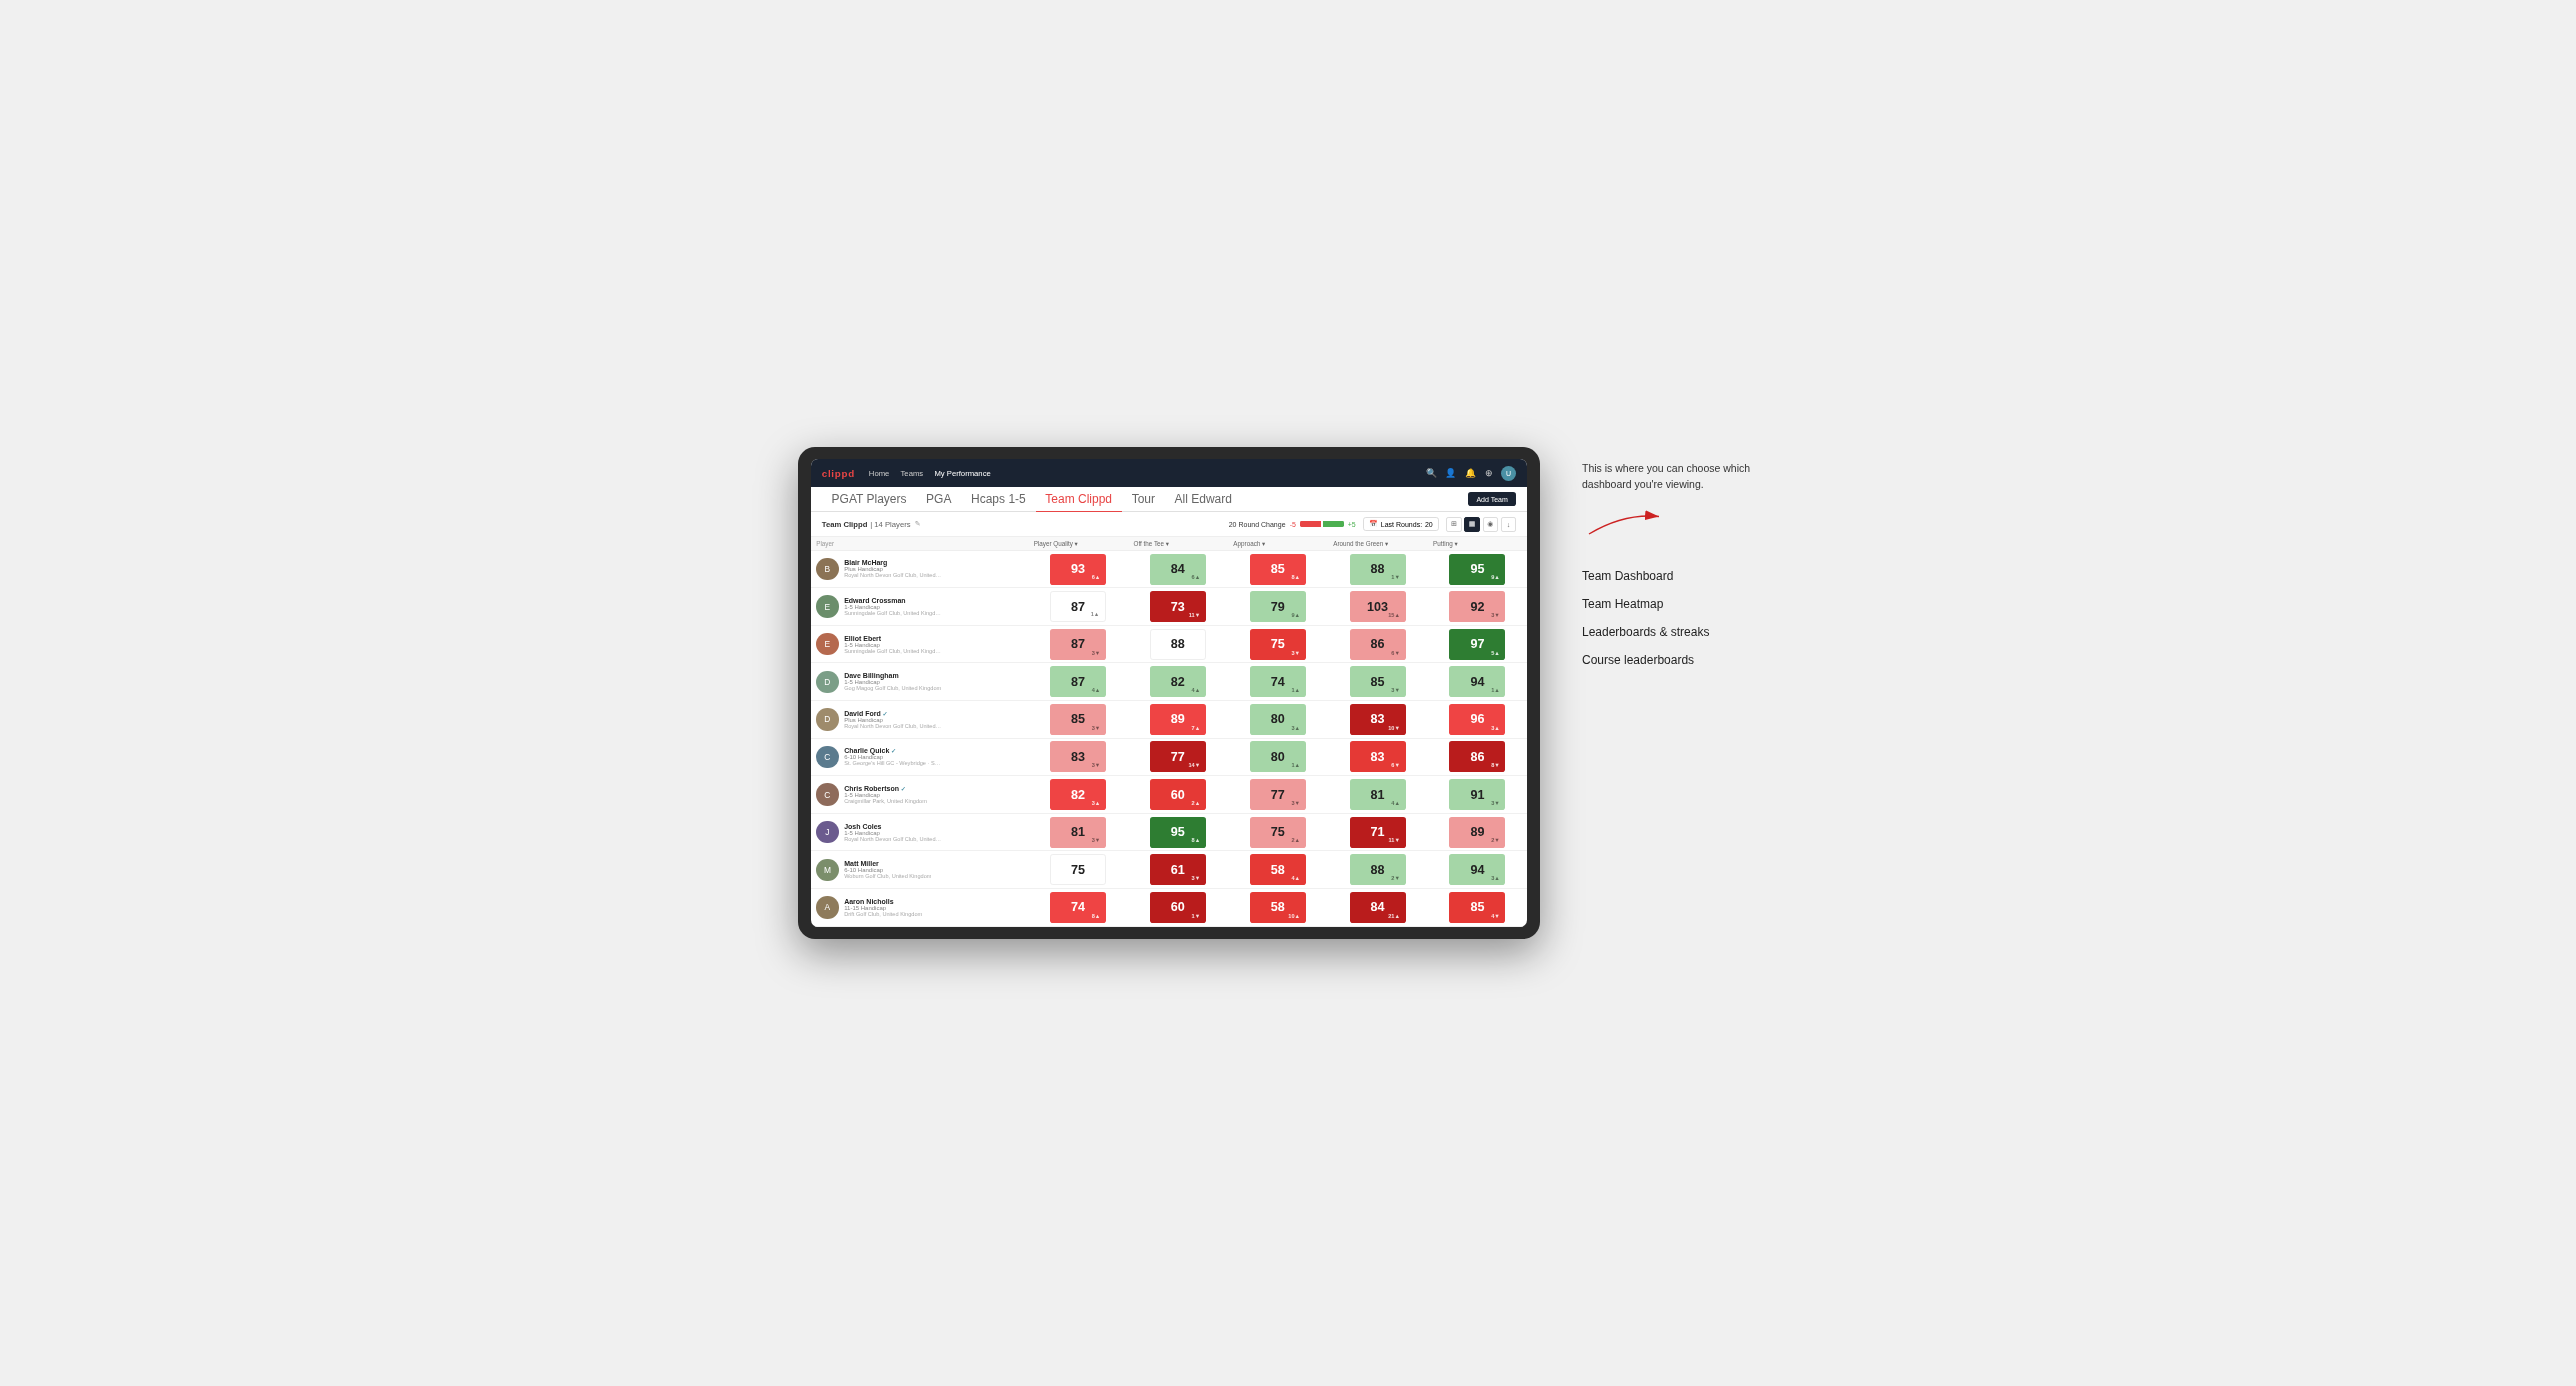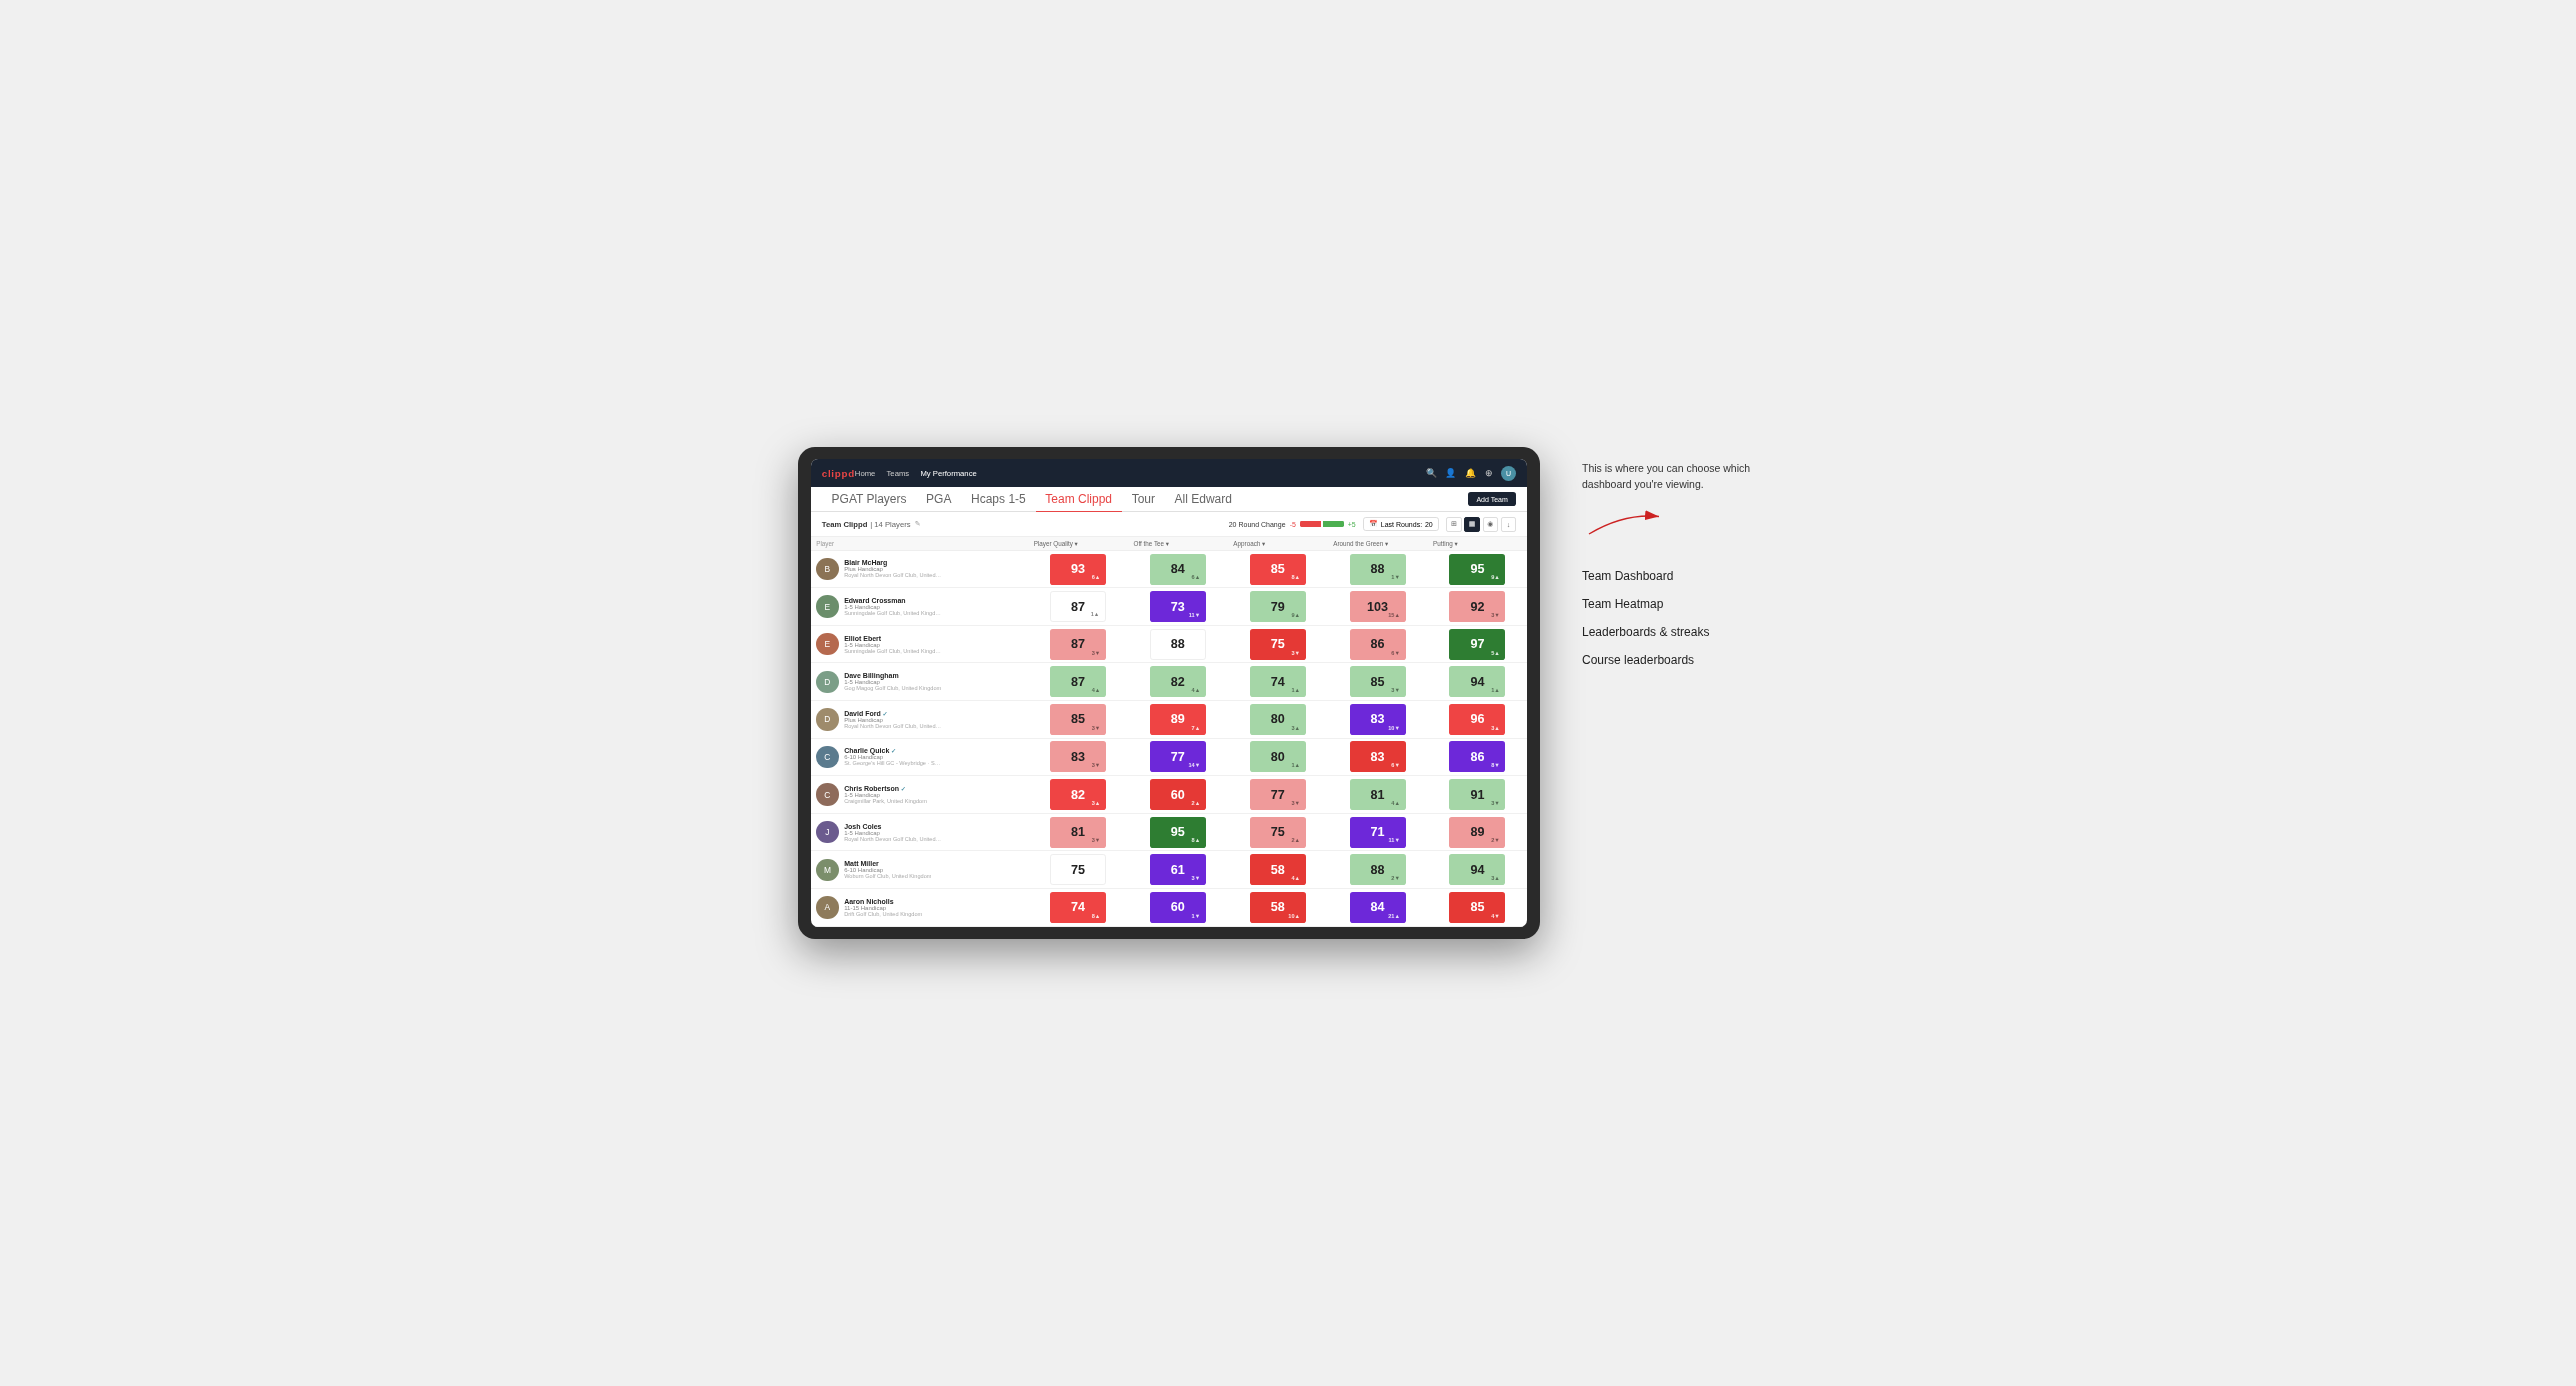--- a/index.html
+++ b/index.html
@@ -37,20 +37,21 @@
       overflow: hidden;
     }
 
     
     .navbar {
       background: #1a2332;
       display: flex;
       align-items: center;
       padding: 0 11.2px;
       height: 28px;
+      gap: 14px;
     }
 
     .navbar-logo {
       color: #e84545;
       font-weight: 700;
       font-size: 9.8px;
       letter-spacing: 0.7px;
     }
 
     .navbar-nav {
@@ -343,21 +344,21 @@
       gap: 0.7px;
     }
 
     .score-change.light { color: rgba(255,255,255,0.85); }
     .score-change.dark-txt { color: rgba(0,0,0,0.5); }
 
     
     .bg-green-dark { background: #2e7d32; }
     .bg-green-mid { background: #ef4444; }
     .bg-green-light { background: #a5d6a7; }
-    .bg-red-dark { background: #6d28d9; }
+    .bg-red-dark { background: #b91c1c; }
     .bg-red-mid { background: #e53935; }
     .bg-red-light { background: #ef9a9a; }
     .bg-white { background: #fff; border: 0.7px solid #eee; }
     .bg-white .score-main { color: #222; }
 
     
     .annotation-panel {
       width: 196px;
       flex-shrink: 0;
       padding-top: 14px;

